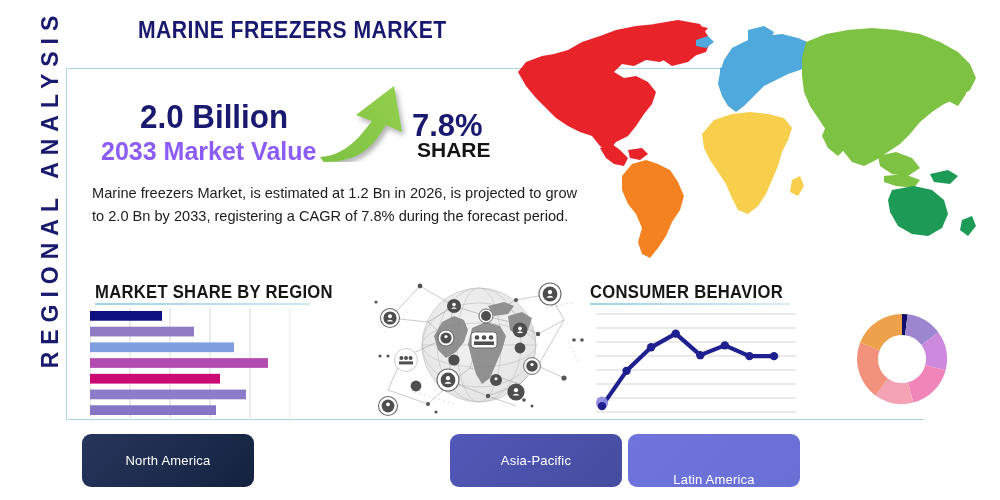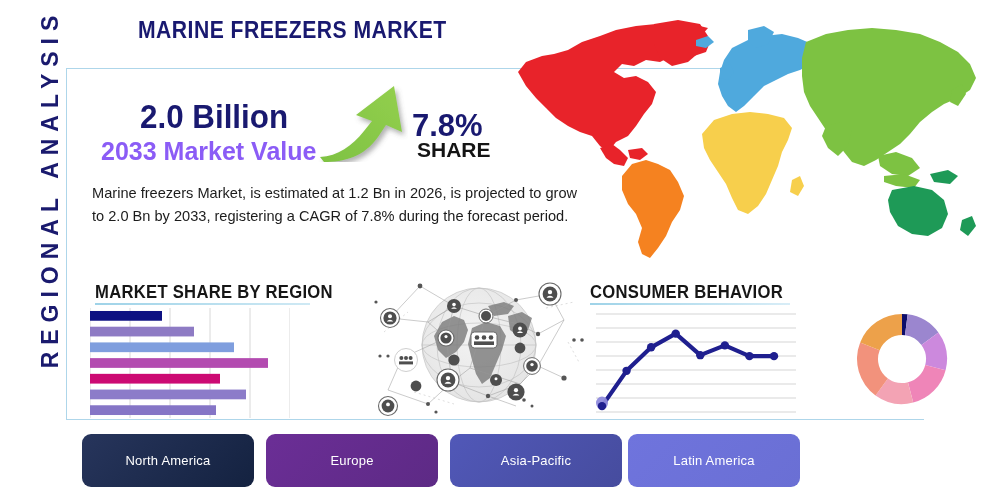--- a/index.html
+++ b/index.html
@@ -396,24 +396,21 @@
         <path d="M 20.549663646838695 83.40576474687262 A 45 45 0 0 1 5.160058135028692 30.434395129189475 L 24.68536433868197 38.16501073556772 A 24 24 0 0 0 32.89315394498064 66.41640786499873 Z" fill="#f2927c"></path>
         <path d="M 5.160058135028692 30.434395129189475 A 45 45 0 0 1 46.99999999999999 2 L 46.99999999999999 23 A 24 24 0 0 0 24.68536433868197 38.16501073556772 Z" fill="#eda14a"></path>
       </svg>
   </div>
 
   <div class="regions">
 
     <div class="region-btn" style="left: 82px; width: 172px; background: linear-gradient(135deg, rgb(39, 53, 92), rgb(20, 34, 64));">
       <span>North America</span>
     </div>
-    <div class="region-btn" style="left: 266px; width: 172px; background: linear-gradient(135deg, rgb(107, 46, 150), rgb(93, 42, 133));">
-      <span>Europe</span>
-    </div>
     <div class="region-btn" style="left: 450px; width: 172px; background: linear-gradient(135deg, rgb(81, 88, 184), rgb(70, 76, 158)); text-align: center;">
       <span>Asia-Pacific</span>
     </div>
-    <div class="region-btn" style="left: 628px; width: 172px; background: linear-gradient(135deg, rgb(111, 116, 221), rgb(106, 111, 212));">
+    <div class="region-btn" style="left: 628px; width: 172px; background: linear-gradient(135deg, rgb(111, 116, 221), rgb(106, 111, 212)); align-items: flex-end;">
       <span>Latin America</span>
     </div>
   </div>
 
 </div>
 
 </body></html>

